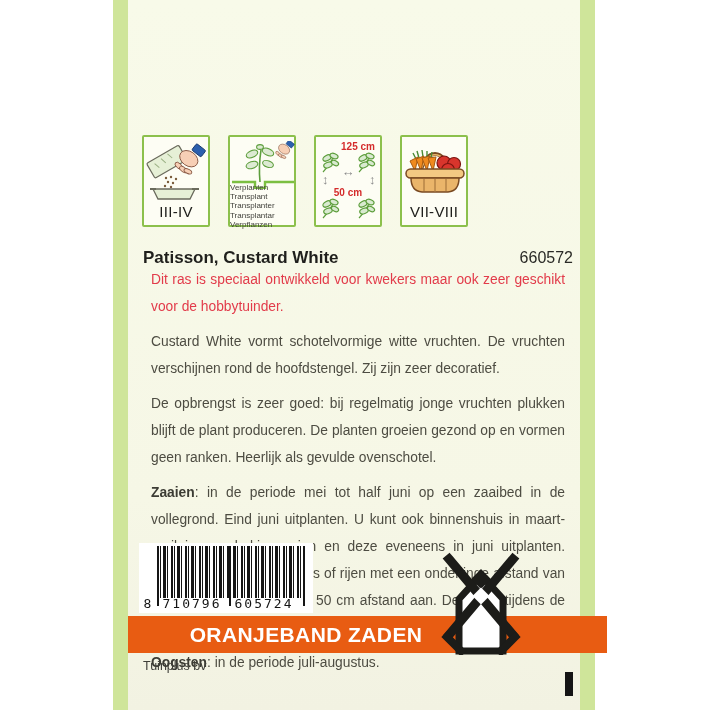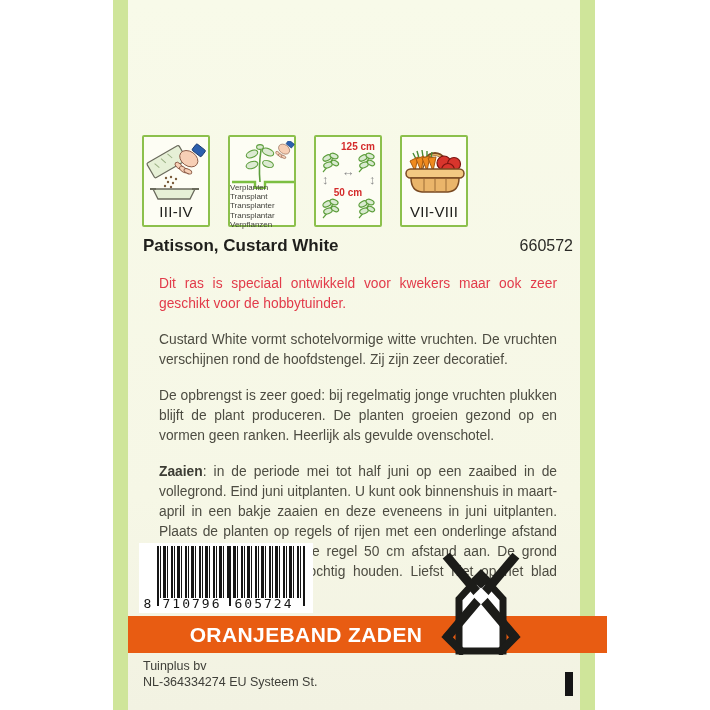--- a/index.html
+++ b/index.html
@@ -26,23 +26,23 @@
   .sp-125{top:4px;padding-left:20px;} .sp-50{top:50px;}
   .sprig{position:absolute;width:20px;height:22px;}
   .sprig.lt{left:4px;top:14px;} .sprig.rt{left:40px;top:14px;}
   .sprig.lb{left:4px;top:60px;} .sprig.rb{left:40px;top:60px;}
   .arrow{position:absolute;color:#8a8a8a;font-size:13px;line-height:13px;}
   .arrow-h{left:0;right:0;top:28px;text-align:center;}
   .arrow-v1{left:6px;top:36px;} .arrow-v2{left:53px;top:36px;}
   
   .text-block{position:absolute;left:143px;top:236px;width:430px;color:var(--body-text,#4d4c42);}
   .title-row{display:flex;justify-content:space-between;align-items:baseline;height:22px;}
-  .pg-title{font-size:17px;font-weight:bold;color:var(--title-text,#1f1f1c);}
+  .pg-title{font-size:17px;font-weight:bold;color:var(--title-text,#1f1f1c);margin-top:12px;}
   .pg-number{font-size:16px;color:#2a2a26;}
-  .text-block p{margin:16px;font-size:13.8px;line-height:20px;text-align:justify;}
+  .text-block p{margin:8px;font-size:13.8px;line-height:27px;text-align:justify;}
   .intro-red{color:var(--accent-red,#e23b4a);}
   .lead{font-weight:bold;color:#3c3c34;}
   
   .barcode-plate{position:absolute;left:139px;top:543px;width:174px;height:70px;background:#fff;}
   .bars{position:absolute;left:18px;top:3px;width:148px;height:52px;
         background:repeating-linear-gradient(90deg,#151515 0 2px,#fff 2px 3px,#151515 3px 4px,
                    #fff 4px 6px,#151515 6px 9px,#fff 9px 10px,#151515 10px 11px,#fff 11px 14px);}
   .guard{position:absolute;top:3px;width:2px;height:60px;background:#151515;}
   .g1{left:18px;} .g2{left:90px;} .g3{left:164px;}
   .bc-digits{position:absolute;left:0;top:53px;width:100%;display:flex;
@@ -212,16 +212,15 @@
   <svg class="windmill" width="80" height="106" viewBox="0 0 80 106">
     <path d="M18 102 V50 L40 26 L62 50 V102 Z" fill="#ffffff" stroke="#1c1c19" stroke-width="7" stroke-linejoin="miter"></path>
     <path d="M8 10 L72 86 M72 10 L8 86" stroke="#1c1c19" stroke-width="9" stroke-linecap="square" fill="none"></path>
     <rect x="33" y="23" width="14" height="14" transform="rotate(45 40 30)" fill="#1c1c19"></rect>
     <rect x="34" y="41" width="12" height="12" transform="rotate(45 40 47)" fill="#ffffff"></rect>
     <path d="M6 88 L20 102 M74 88 L60 102" stroke="#1c1c19" stroke-width="8" stroke-linecap="square" fill="none"></path>
   </svg>
 
   <div class="footer">
     <div>Tuinplus bv</div>
-    <div>NL-364334274 EU Systeem St.</div>
   </div>
   <div class="print-mark"></div>
 </div>
 
 </body></html>

